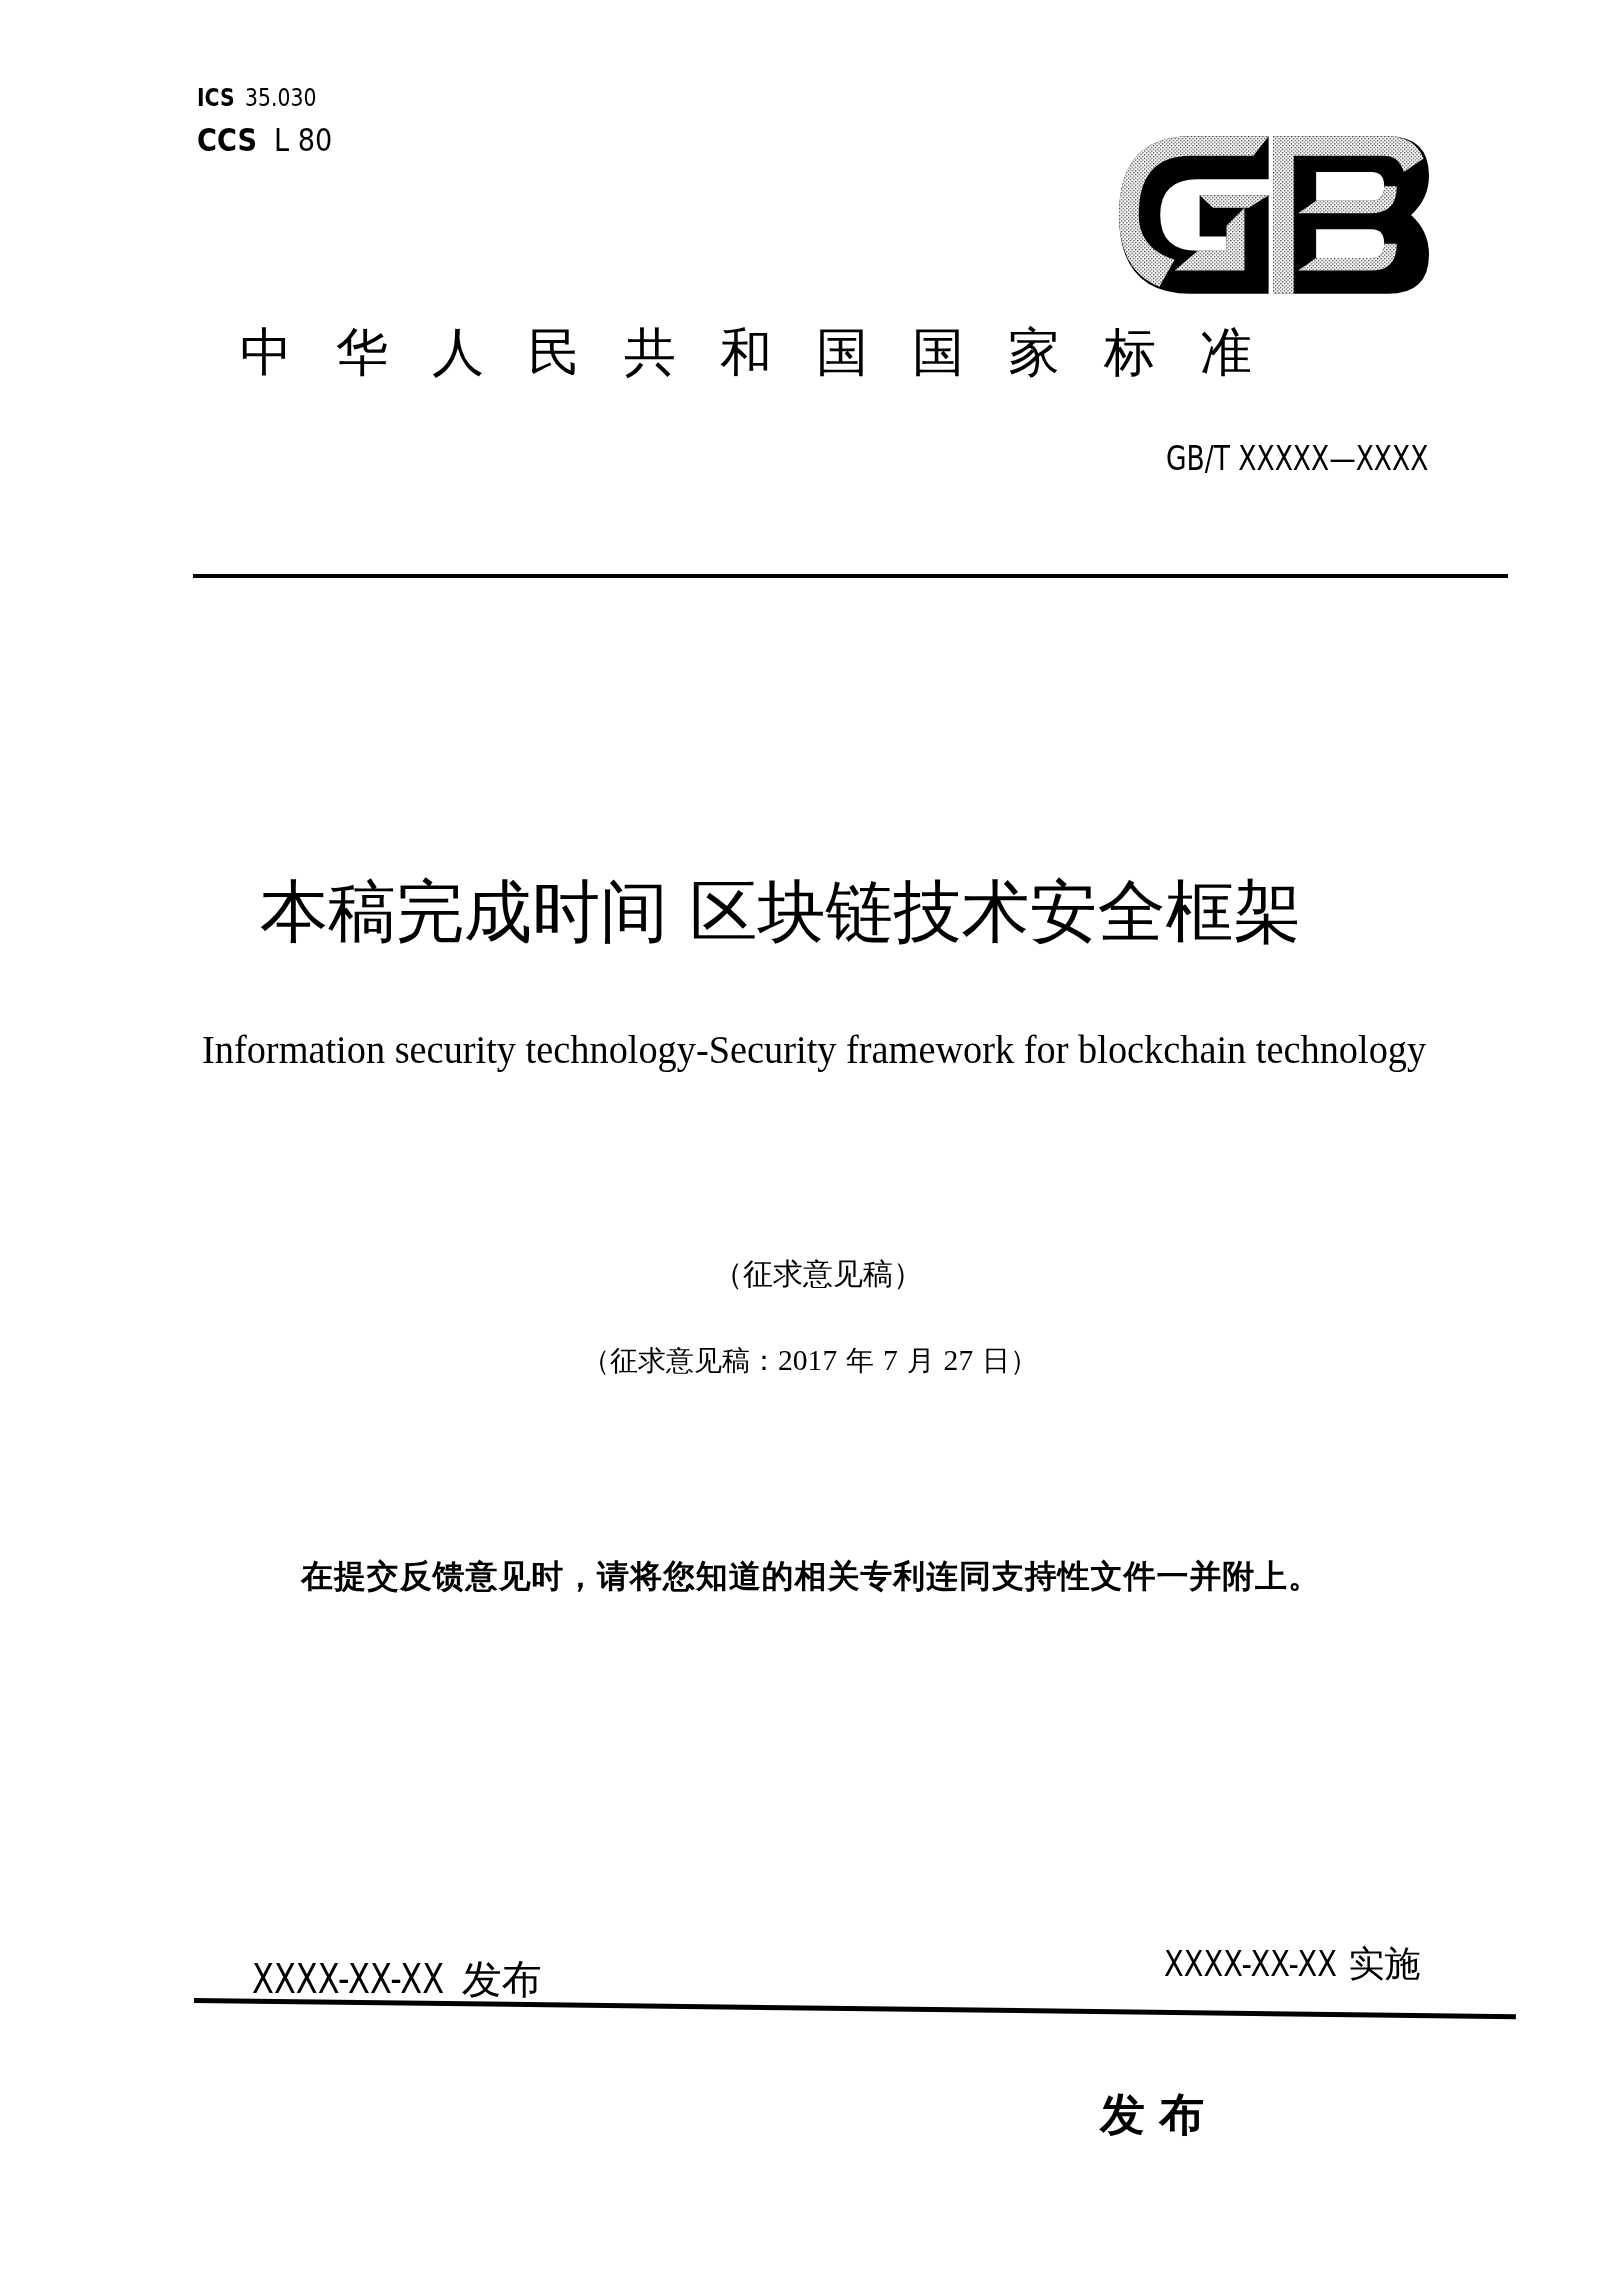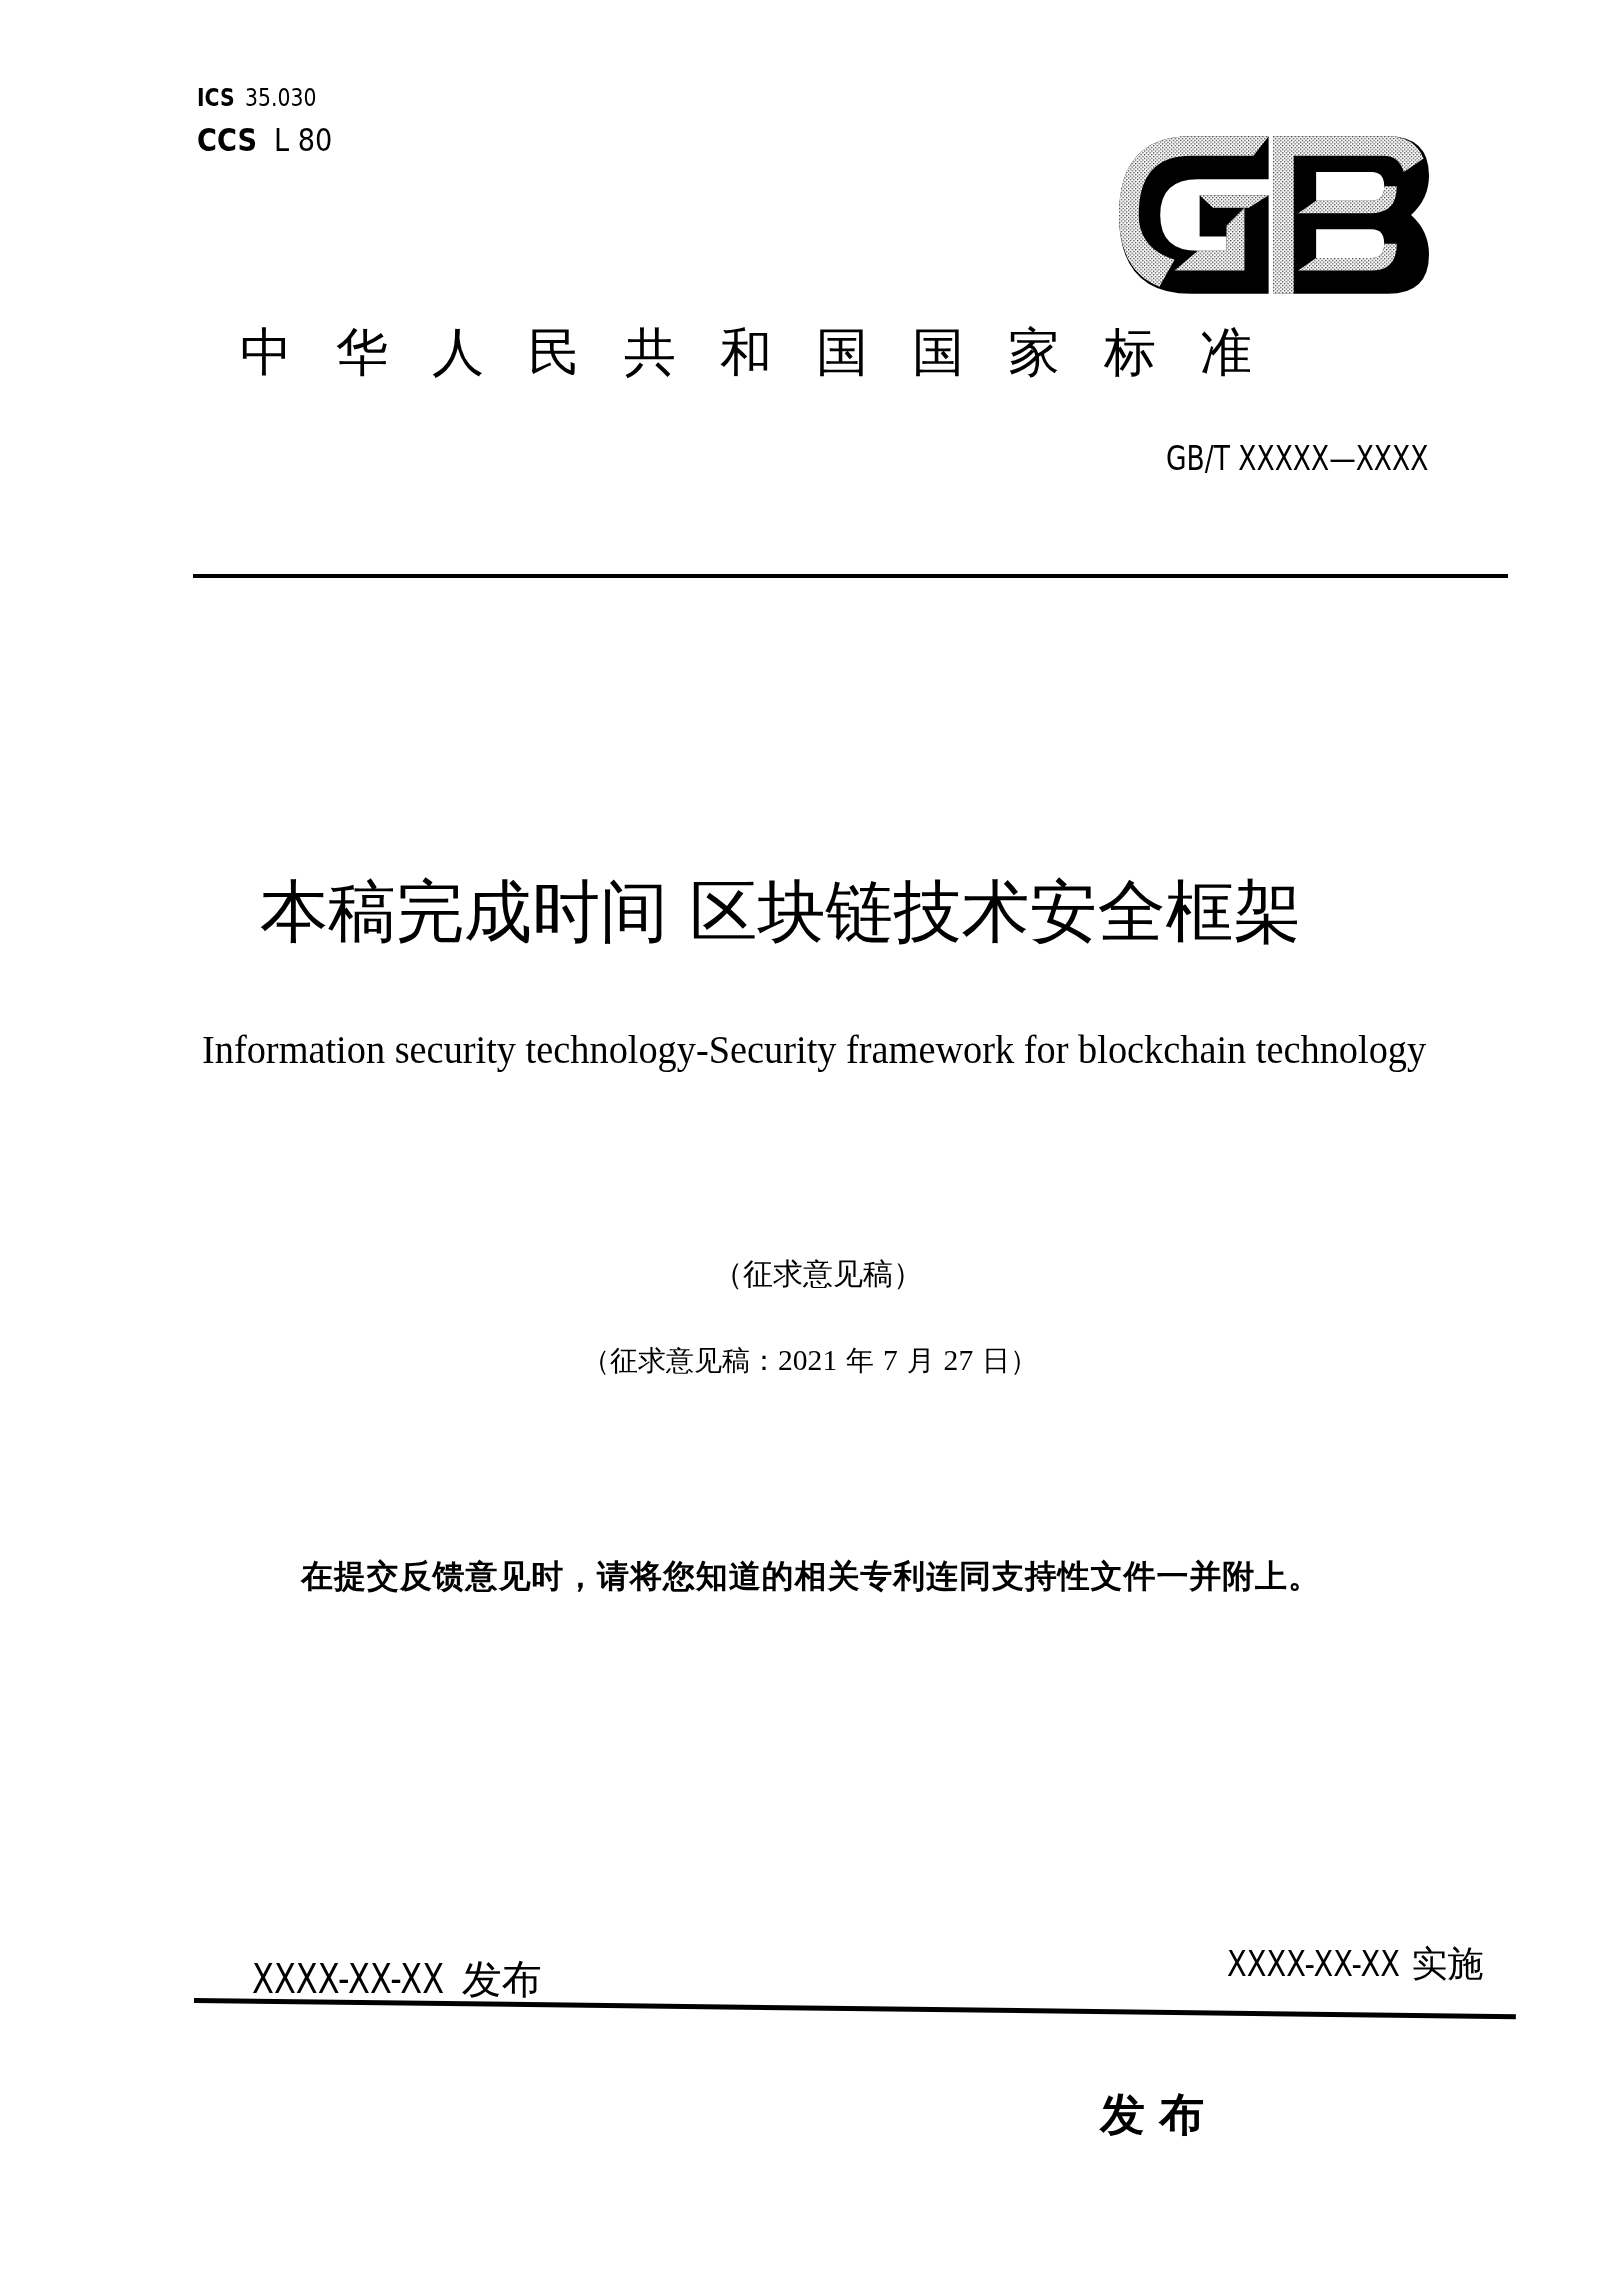--- a/index.html
+++ b/index.html
@@ -14,21 +14,21 @@
   #std-no { left: 1166px; top: 439px; font-size: 34px; line-height: 39px; transform: scaleX(0.78); transform-origin: left; }
   .rule { position: absolute; background: #000; height: 3.6px; }
   #rule-top { left: 193px; top: 574px; width: 1315px; }
   #doc-title-cn { left: 260px; top: 871px; font-size: 68px; line-height: 82px; }
   #doc-title-en { left: 202px; top: 1022px; font-family: "Liberation Serif", serif; font-size: 41px; line-height: 54px; transform: scaleX(0.935); transform-origin: left; }
   #draft { left: 713px; top: 1254px; font-size: 30px; line-height: 39px; }
   #completed { left: 582px; top: 1341px; font-size: 28px; line-height: 39px; }
   #completed .num { font-family: "Liberation Serif", serif; font-size: 29.6px; }
   #notice { left: 301px; top: 1555px; font-size: 32px; line-height: 43px; font-weight: bold; letter-spacing: 0.9px; }
   #publish-date { left: 252px; top: 1940px; font-size: 40px; line-height: 47px; margin-top: 16px; }
-  #impl-date { left: 1227px; top: 1940px; font-size: 36px; line-height: 47px; }
+  #impl-date { left: 1164px; top: 1940px; font-size: 36px; line-height: 47px; }
   .cond { display: inline-block; transform: scaleX(0.8); transform-origin: left; margin-right: -43px; }
   #rule-bottom { left: 194px; top: 1998px; width: 1322px; height: 4.5px; transform: rotate(0.7deg); transform-origin: left; }
   #agency { left: 466px; top: 2010px; font-family: "DejaVu Serif", serif; font-weight: bold; font-size: 56px; line-height: 77px; letter-spacing: 9.9px; }
   #agency div { white-space: nowrap; }
   #issue { left: 1100px; top: 2083px; font-size: 45px; line-height: 63px; font-weight: bold; letter-spacing: 14.3px; }
 </style>
 </head>
 <body>
 
 <div class="abs" id="ics">
@@ -71,21 +71,21 @@
 <div class="abs" id="std-no">GB/T XXXXX—XXXX</div>
 
 <div class="rule" id="rule-top"></div>
 
 <div class="abs" id="doc-title-cn">本稿完成时间 区块链技术安全框架</div>
 <div class="abs" id="doc-title-en">Information security technology-Security framework for blockchain technology</div>
 
 <div class="abs" id="draft">（征求意见稿）</div>
 
 <div class="abs" id="completed">
-  <span>（征求意见稿：</span><span class="num">2021</span>
+  <span>（征求意见稿：</span><span class="num">2017</span>
   <span>年</span>
   <span class="num">7</span>
   <span>月</span>
   <span class="num">27</span>
   <span>日）</span>
 </div>
 
 <div class="abs" id="notice">在提交反馈意见时，请将您知道的相关专利连同支持性文件一并附上。</div>
 
 <div class="abs" id="publish-date">

